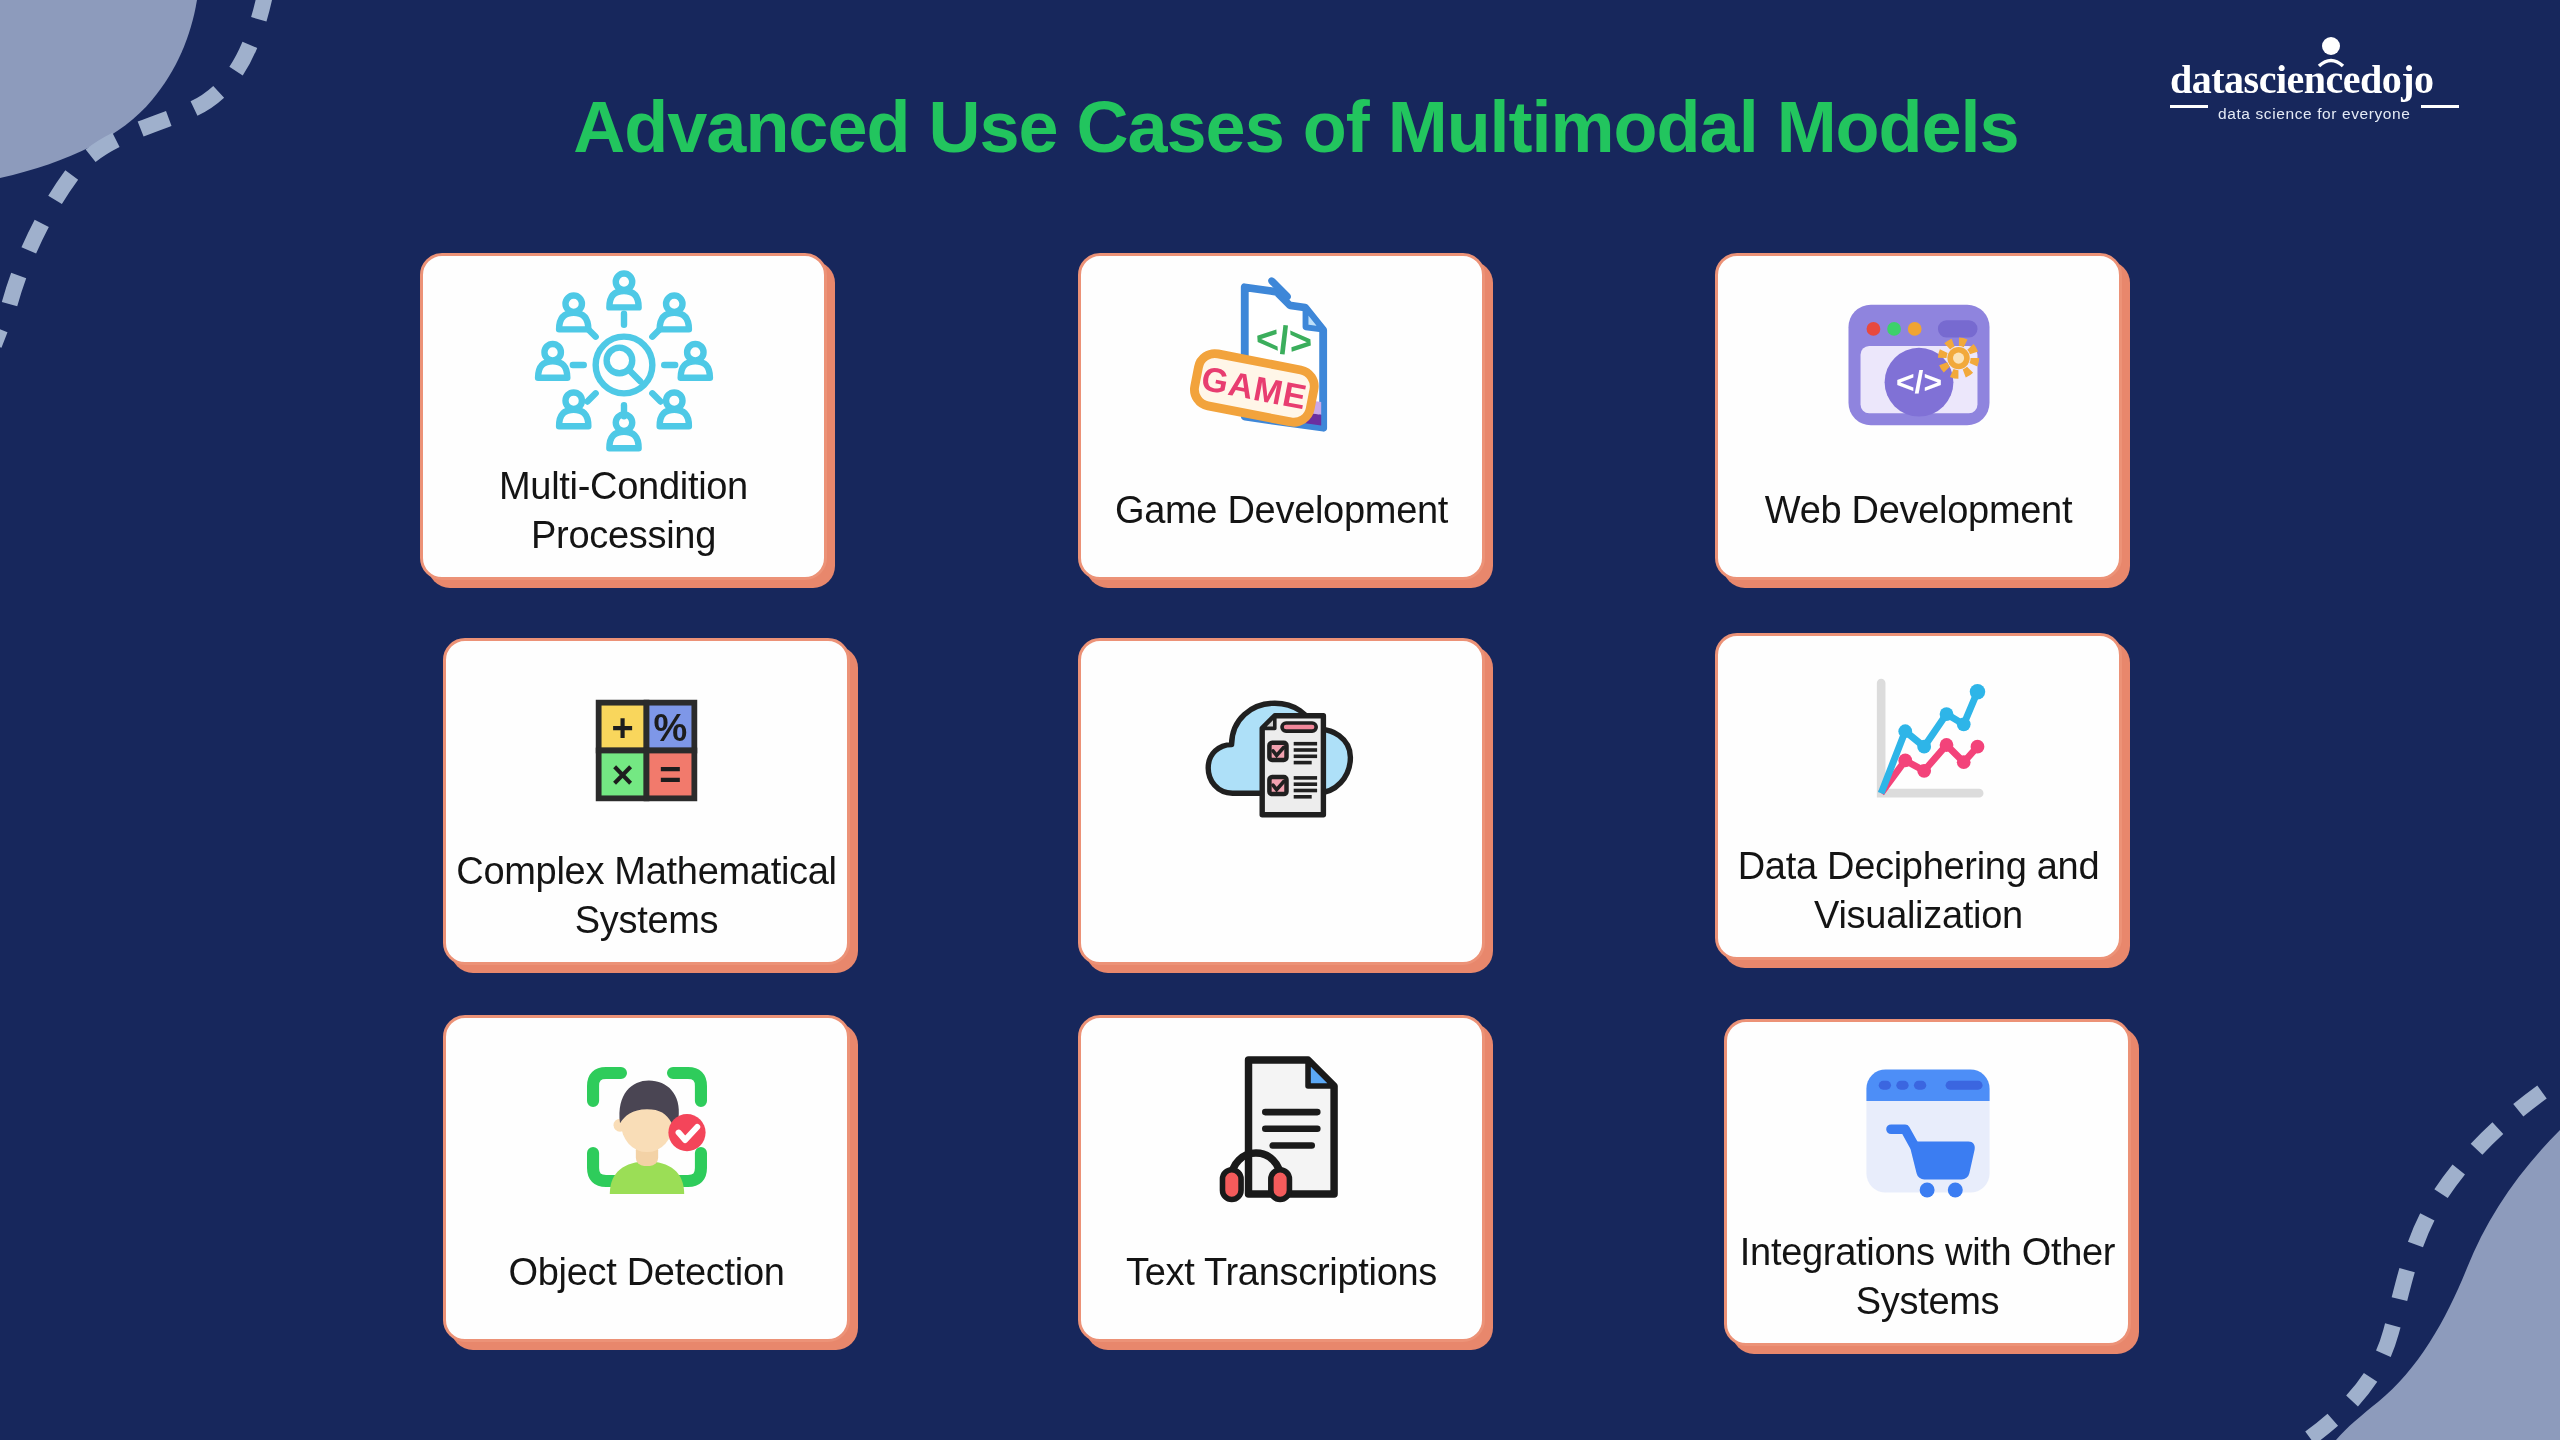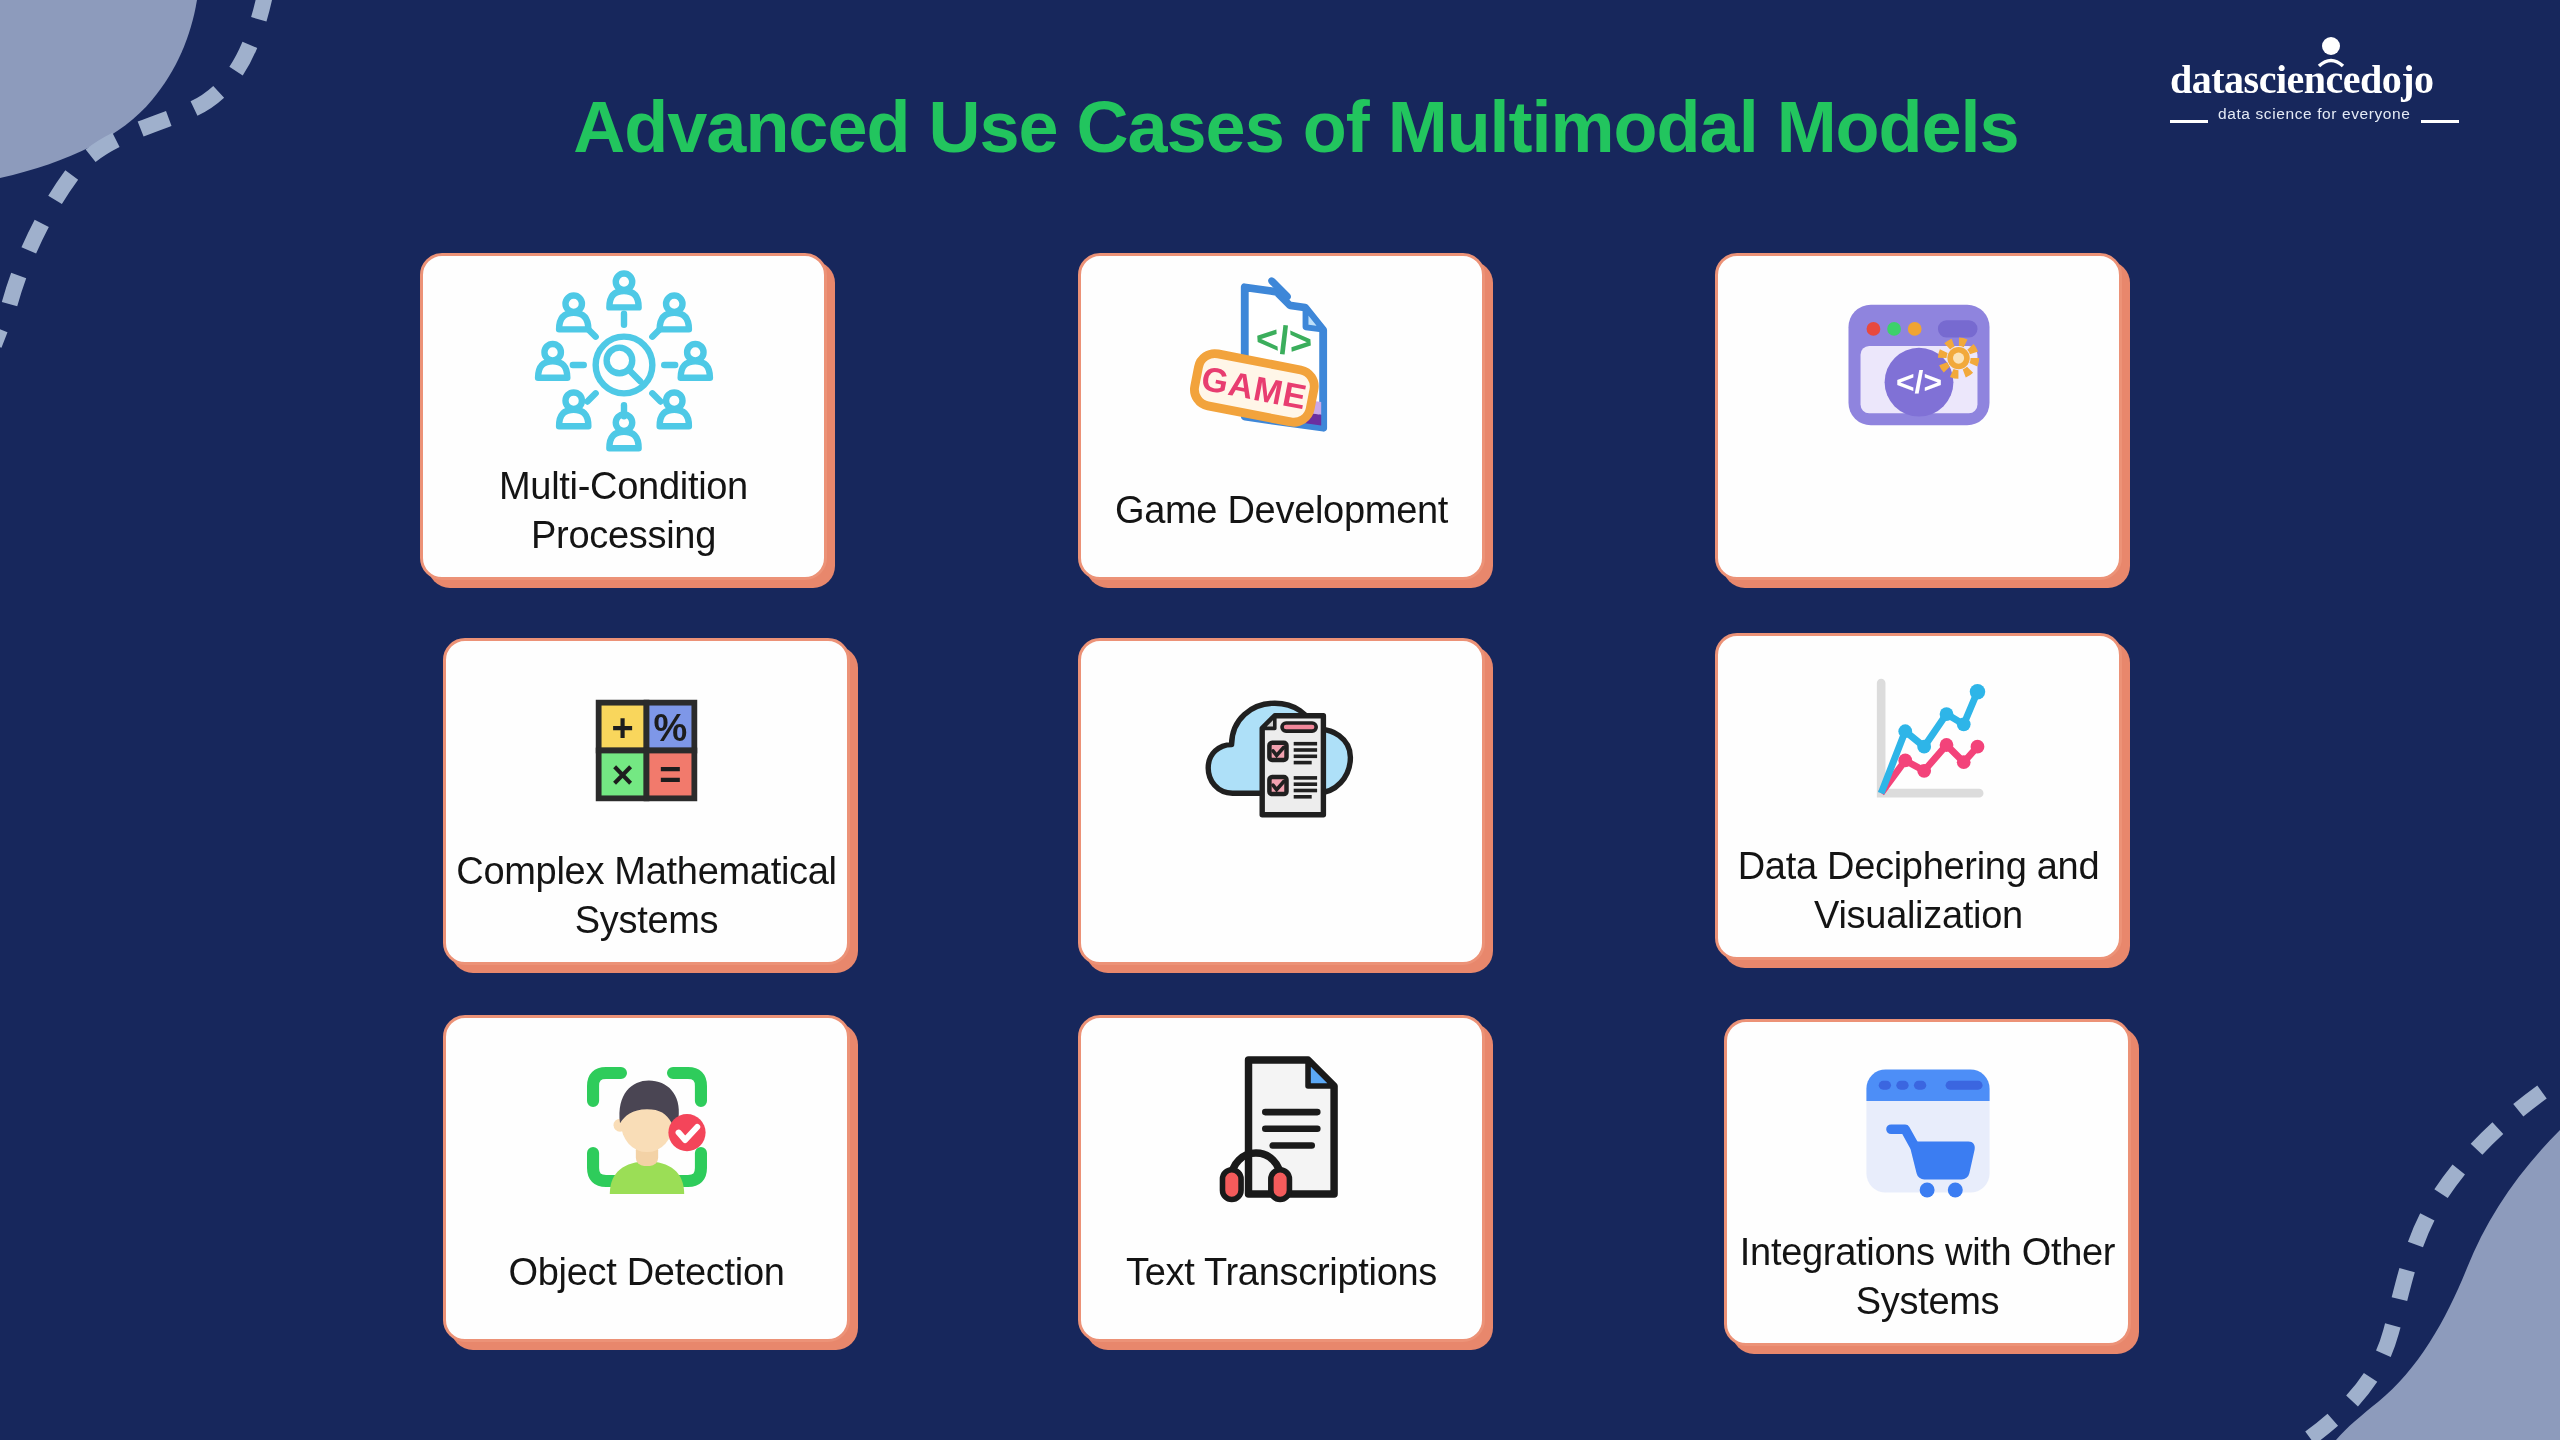--- a/index.html
+++ b/index.html
@@ -16,21 +16,21 @@
     text-align:center;font-size:72px;font-weight:bold;color:#22c55e;
     letter-spacing:-1px;
   }
   .logo{position:absolute;top:58px;right:90px;width:300px;}
   .logo-brand{
     position:relative;font-size:40px;font-weight:bold;color:#FFFFFF;
     letter-spacing:-0.5px;line-height:1.1;font-family:Liberation Serif, serif;
   }
   .logo-figure{position:absolute;left:143px;top:-22px;}
   .logo-tagline{
-    display:flex;align-items:flex-end;gap:10px;margin-top:3px;
+    display:flex;align-items:flex-start;gap:10px;margin-top:3px;
     color:#E4EAF5;font-size:15.5px;letter-spacing:0.6px;white-space:nowrap;
   }
   .tagline-rule{width:38px;height:3px;background:#FFFFFF;flex:0 0 auto;}
   .card{
     position:absolute;width:407px;height:327px;box-sizing:border-box;
     background:#FEFEFE;border:3px solid #EC9277;border-radius:22px;
     box-shadow:8px 8px 0 #E8876C;
     display:flex;flex-direction:column;align-items:center;
   }
   .card-icon{
@@ -144,20 +144,21 @@
       <rect x="32" y="78" width="136" height="78" rx="10" fill="#ECE7FB"></rect>
       <circle cx="100" cy="120" r="40" fill="#8071D6"></circle>
       <text x="100" y="133" text-anchor="middle" font-size="37" font-weight="bold" fill="#FFFFFF">&lt;/&gt;</text>
       <g>
         <circle cx="146" cy="92" r="19" fill="none" stroke="#F2A93B" stroke-width="10" stroke-dasharray="8 6.9"></circle>
         <circle cx="146" cy="92" r="13" fill="#F2A93B"></circle>
         <circle cx="146" cy="92" r="6.5" fill="#FBE3B8"></circle>
       </g>
     </svg>
   </div>
+  <div class="card-label">Web Development</div>
 </div>
 
 <div class="card c3">
   <div class="card-icon">
     <svg height="165" viewBox="0 0 200 200">
       <g stroke="#2B2B2B" stroke-width="7">
         <rect x="42" y="42" width="58" height="58" fill="#F9D65C"></rect>
         <rect x="100" y="42" width="58" height="58" fill="#7E97E8"></rect>
         <rect x="42" y="100" width="58" height="58" fill="#74E883"></rect>
         <rect x="100" y="100" width="58" height="58" fill="#F27A6C"></rect>

